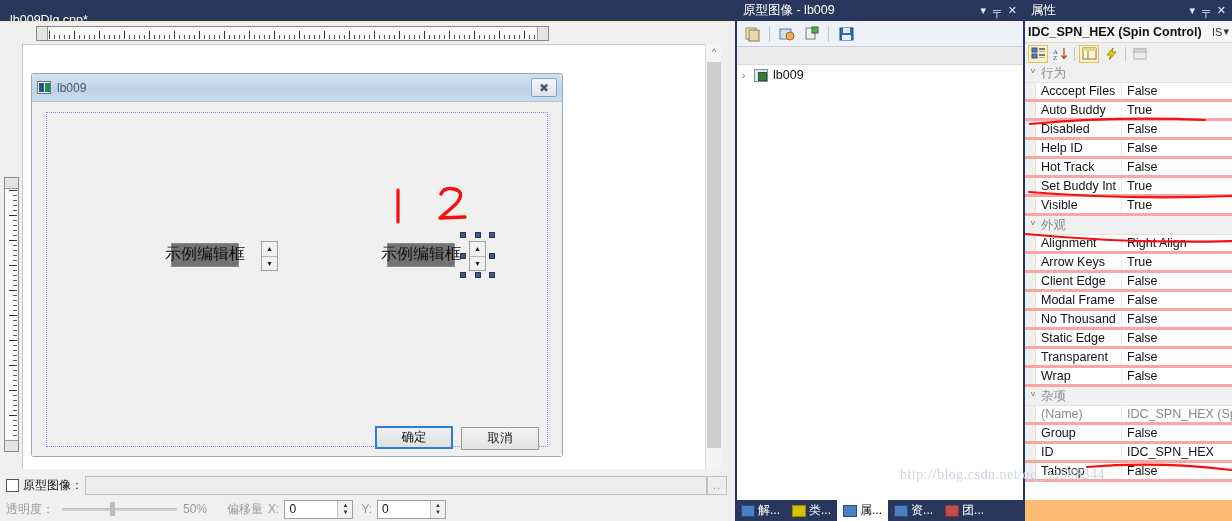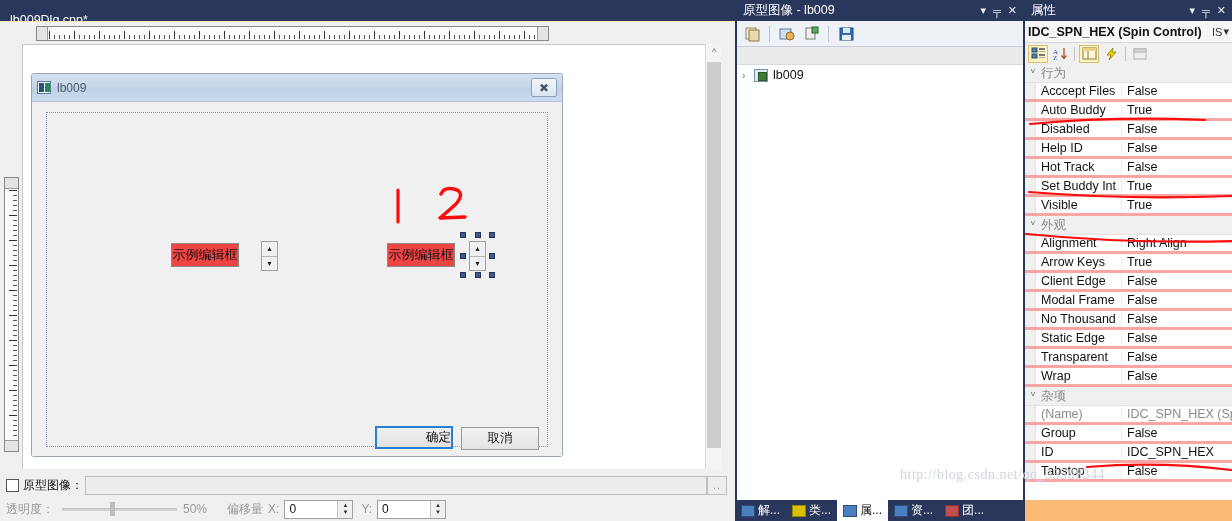--- a/index.html
+++ b/index.html
@@ -158,22 +158,22 @@
   }
   .dlg-client {
     position: absolute; left: 0; right: 0; top: 28px; bottom: 0;
     background: #f0f0f0;
   }
   .dlg-inner-dash {
     position: absolute; left: 14px; top: 10px; right: 14px; bottom: 9px;
     border: 1px dotted #8090d8;
   }
   .editbox {
-    position: absolute; background: #ef4444; border: 1px solid #8a8a8a;
-    font-size: 13px; color: #111; display: flex; align-items: center;
+    position: absolute; background: #737373; border: 1px solid #8a8a8a;
+    font-size: 16px; color: #111; display: flex; 
     justify-content: center; white-space: nowrap;
   }
   .spin {
     position: absolute; width: 17px; height: 30px;
     background: #f0f0f0; border: 1px solid #a0a0a0;
     display: flex; flex-direction: column;
   }
   .spin .half {
     flex: 1; display: flex; align-items: center; justify-content: center;
     font-size: 7px; color: #222; line-height: 1;
@@ -186,21 +186,20 @@
   .btn-dlg {
     position: absolute; height: 23px; width: 78px;
     background: linear-gradient(to bottom,#f4f4f4,#e3e3e3);
     border: 1px solid #9a9a9a;
     font-size: 12.5px; color: #111;
     display: flex; align-items: center; justify-content: center;
   }
   .btn-dlg.default {
     border: 2px solid #2a7fd4;
     background: linear-gradient(to bottom,#f0f0f0,#e0e0e0);
-    justify-content: flex-end;
   }
 
   
   .ink { position: absolute; pointer-events: none; }
 
   
   .proto-bar {
     position: absolute; left: 0; bottom: 0; width: 735px; height: 52px;
     background: #f0f0f0;
   }

